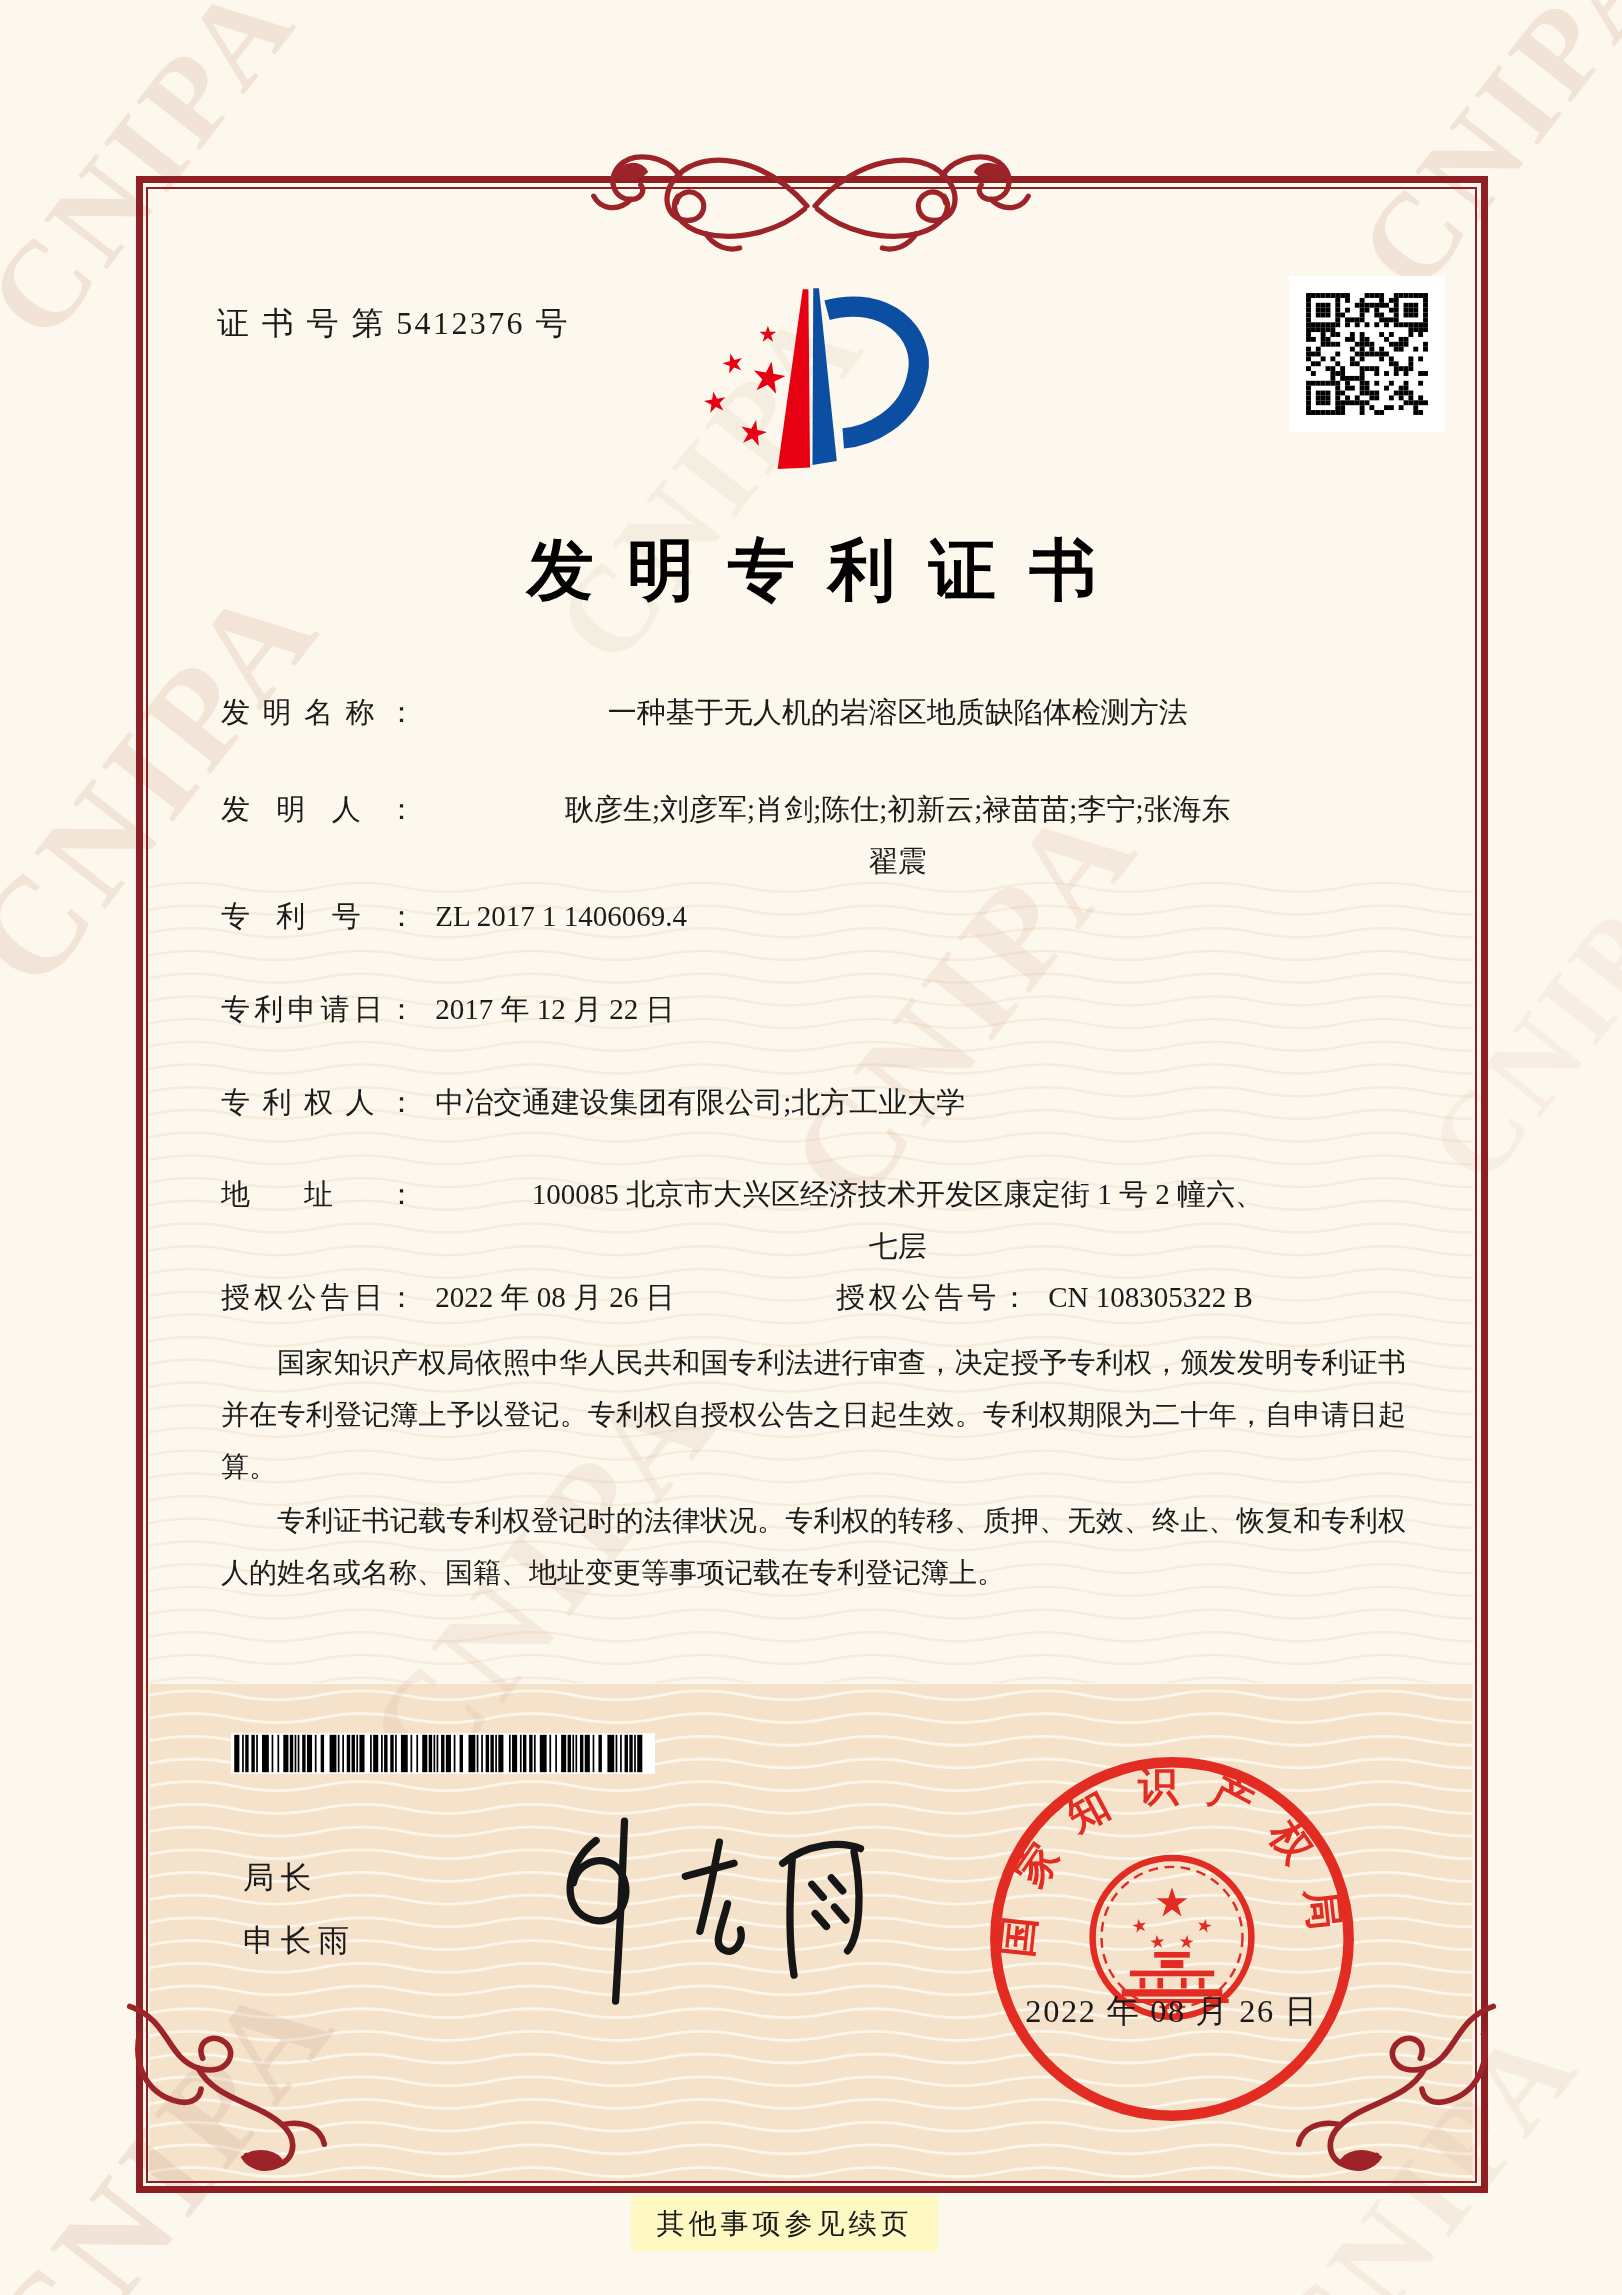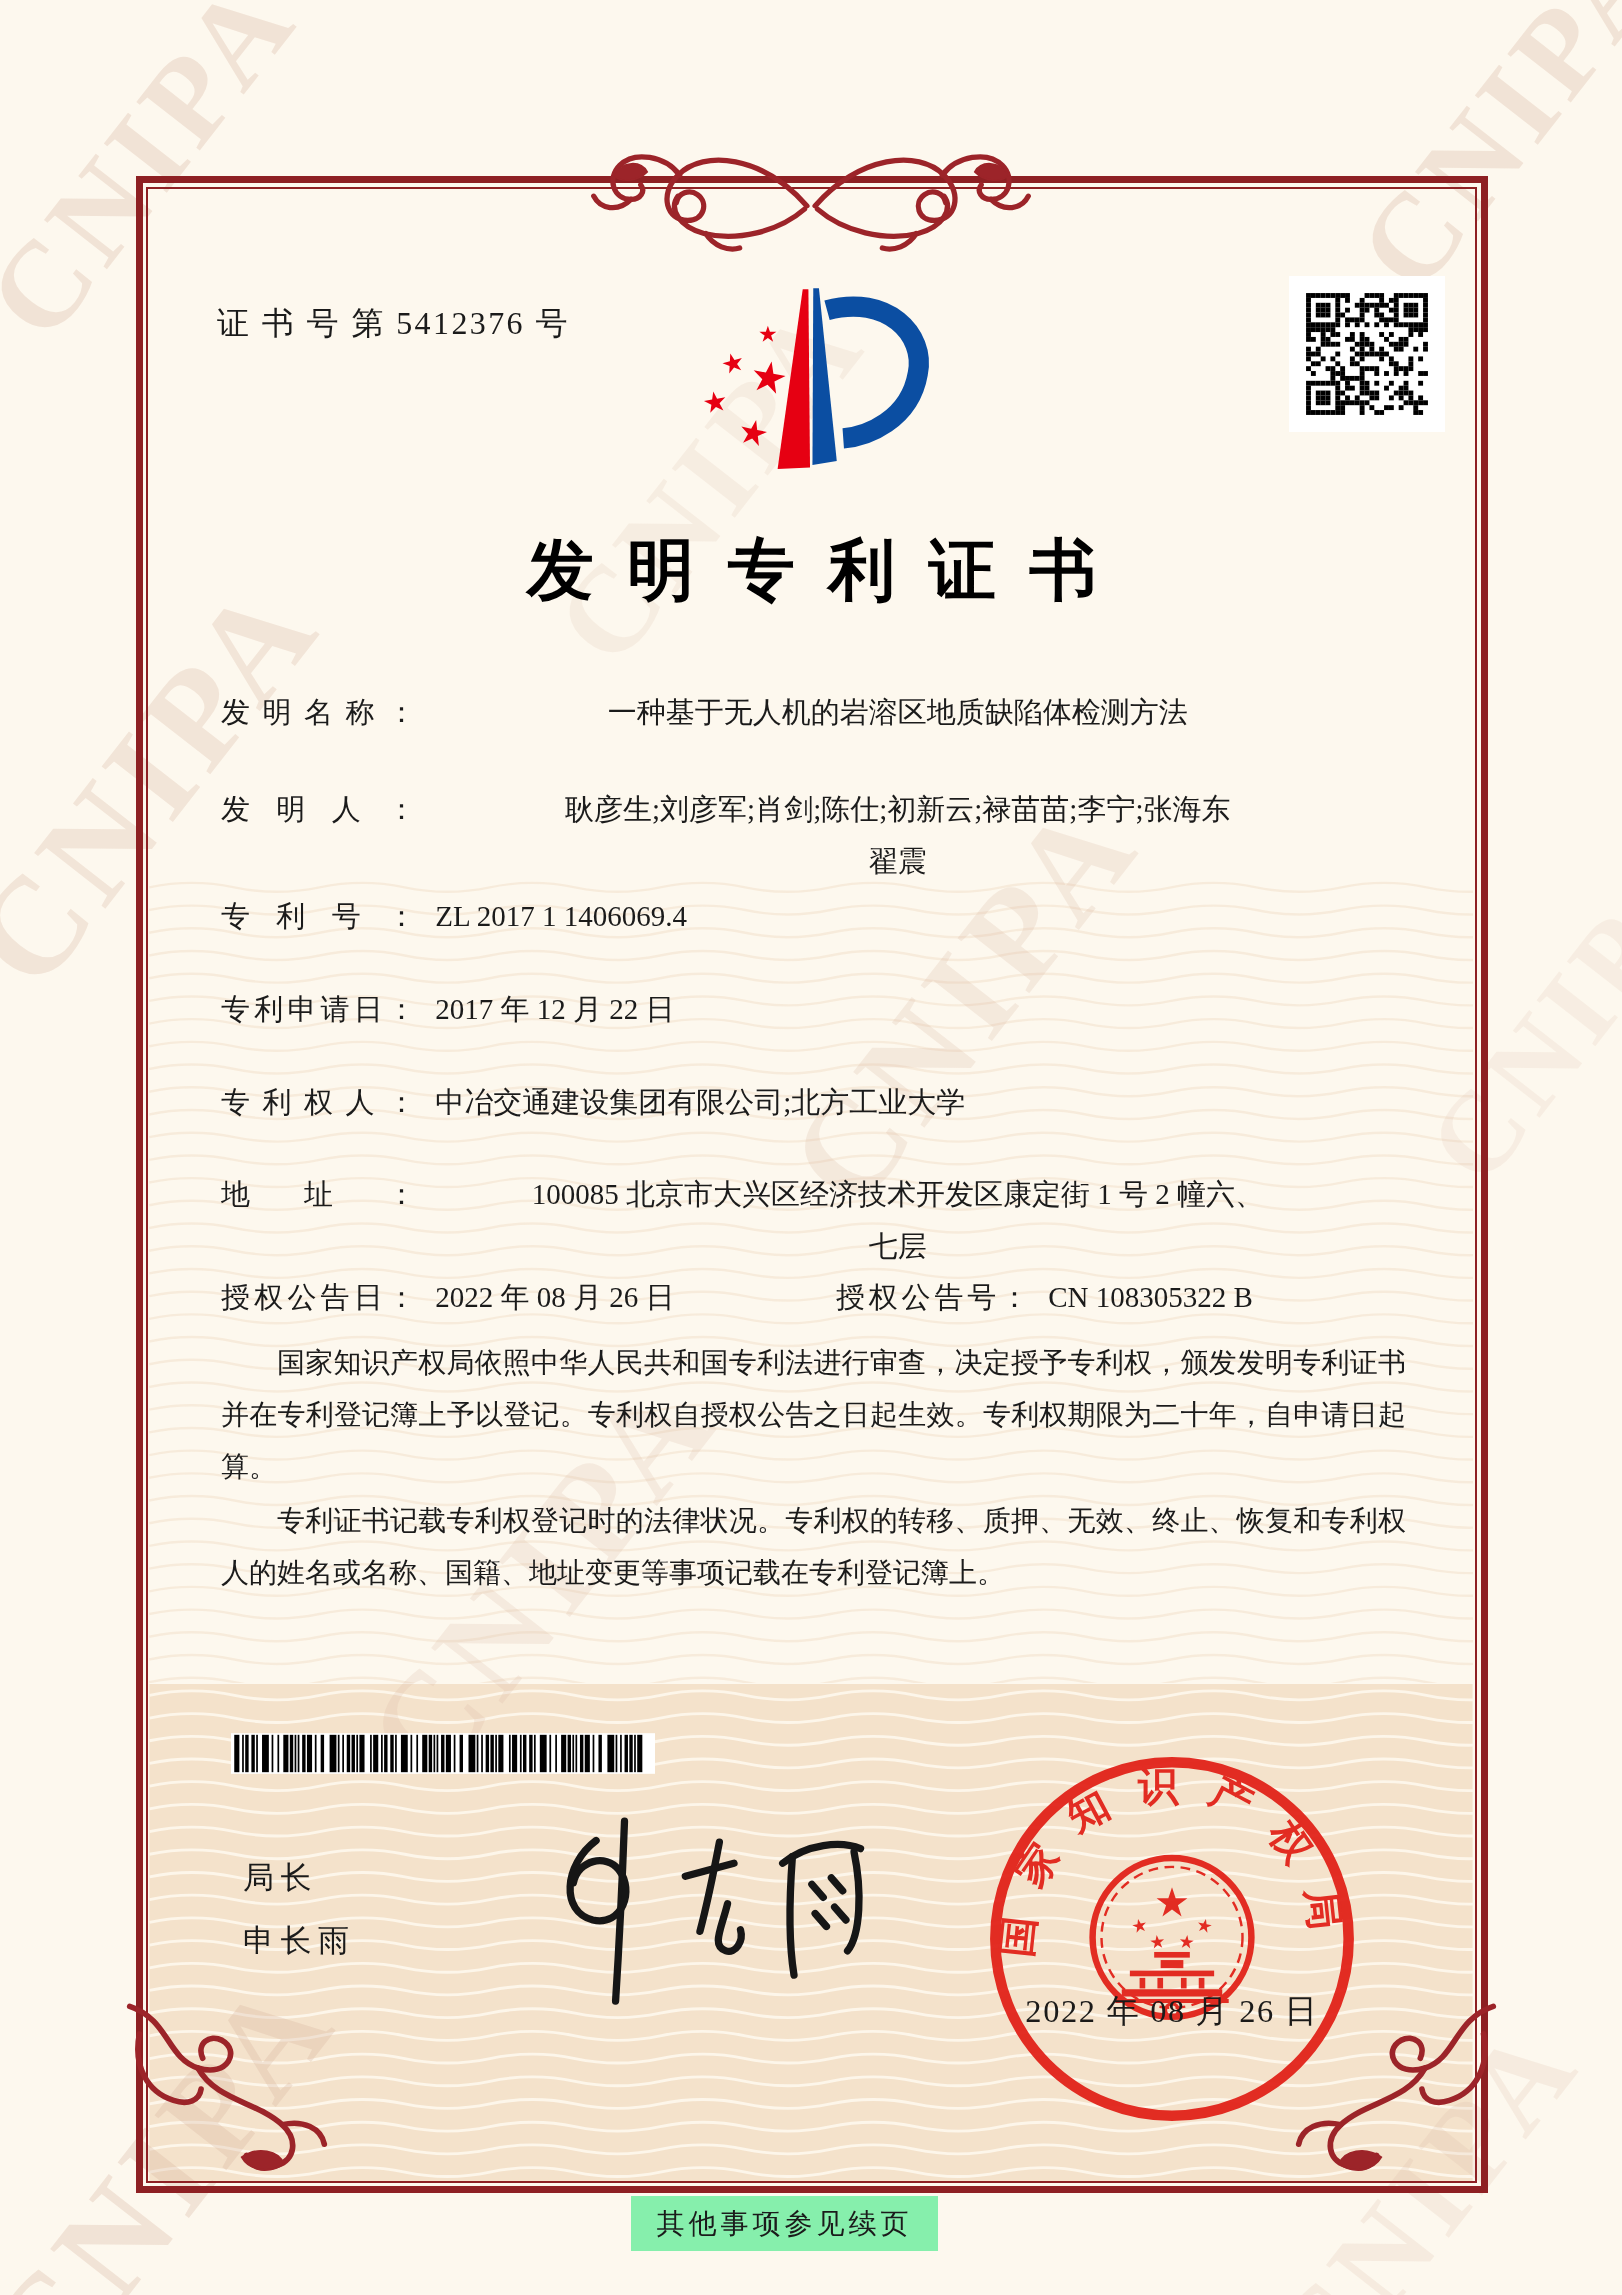--- a/index.html
+++ b/index.html
@@ -23,21 +23,21 @@
   .lbl{display:inline-block;width:195px;text-align:justify;text-align-last:justify;vertical-align:top;}
   .lbl2{display:inline-block;width:193px;text-align:justify;text-align-last:justify;vertical-align:top;}
   .val{display:inline-block;margin-left:12px;vertical-align:top;white-space:normal;text-align:center;}
   .pair2{position:absolute;left:615px;top:0;white-space:nowrap;}
   .para{position:absolute;left:221px;width:1185px;font-size:28px;line-height:52px;
         text-align:justify;text-indent:2em;z-index:5;}
   
   .director{position:absolute;left:243px;font-size:31px;letter-spacing:6.5px;z-index:5;}
   .pageinfo{position:absolute;left:0;top:2110px;width:1558px;text-align:center;font-size:25px;
             letter-spacing:3.2px;z-index:5;}
-  .note{position:absolute;left:631px;top:2196px;width:307px;height:55px;background:#86efac;
+  .note{position:absolute;left:631px;top:2196px;width:307px;height:55px;background:#fef9c3;
         display:flex;align-items:center;justify-content:center;font-size:28px;letter-spacing:4px;z-index:5;}
   .z1{z-index:1}.z4{z-index:4}.z5{z-index:5}.z6{z-index:6}
   svg{display:block;}
 </style>
 </head>
 <body>
 
 <div class="page">
 
   <svg class="abs z1" style="left:149px;top:876px;opacity:.32" width="1324" height="807" viewBox="0 0 1632 995">

